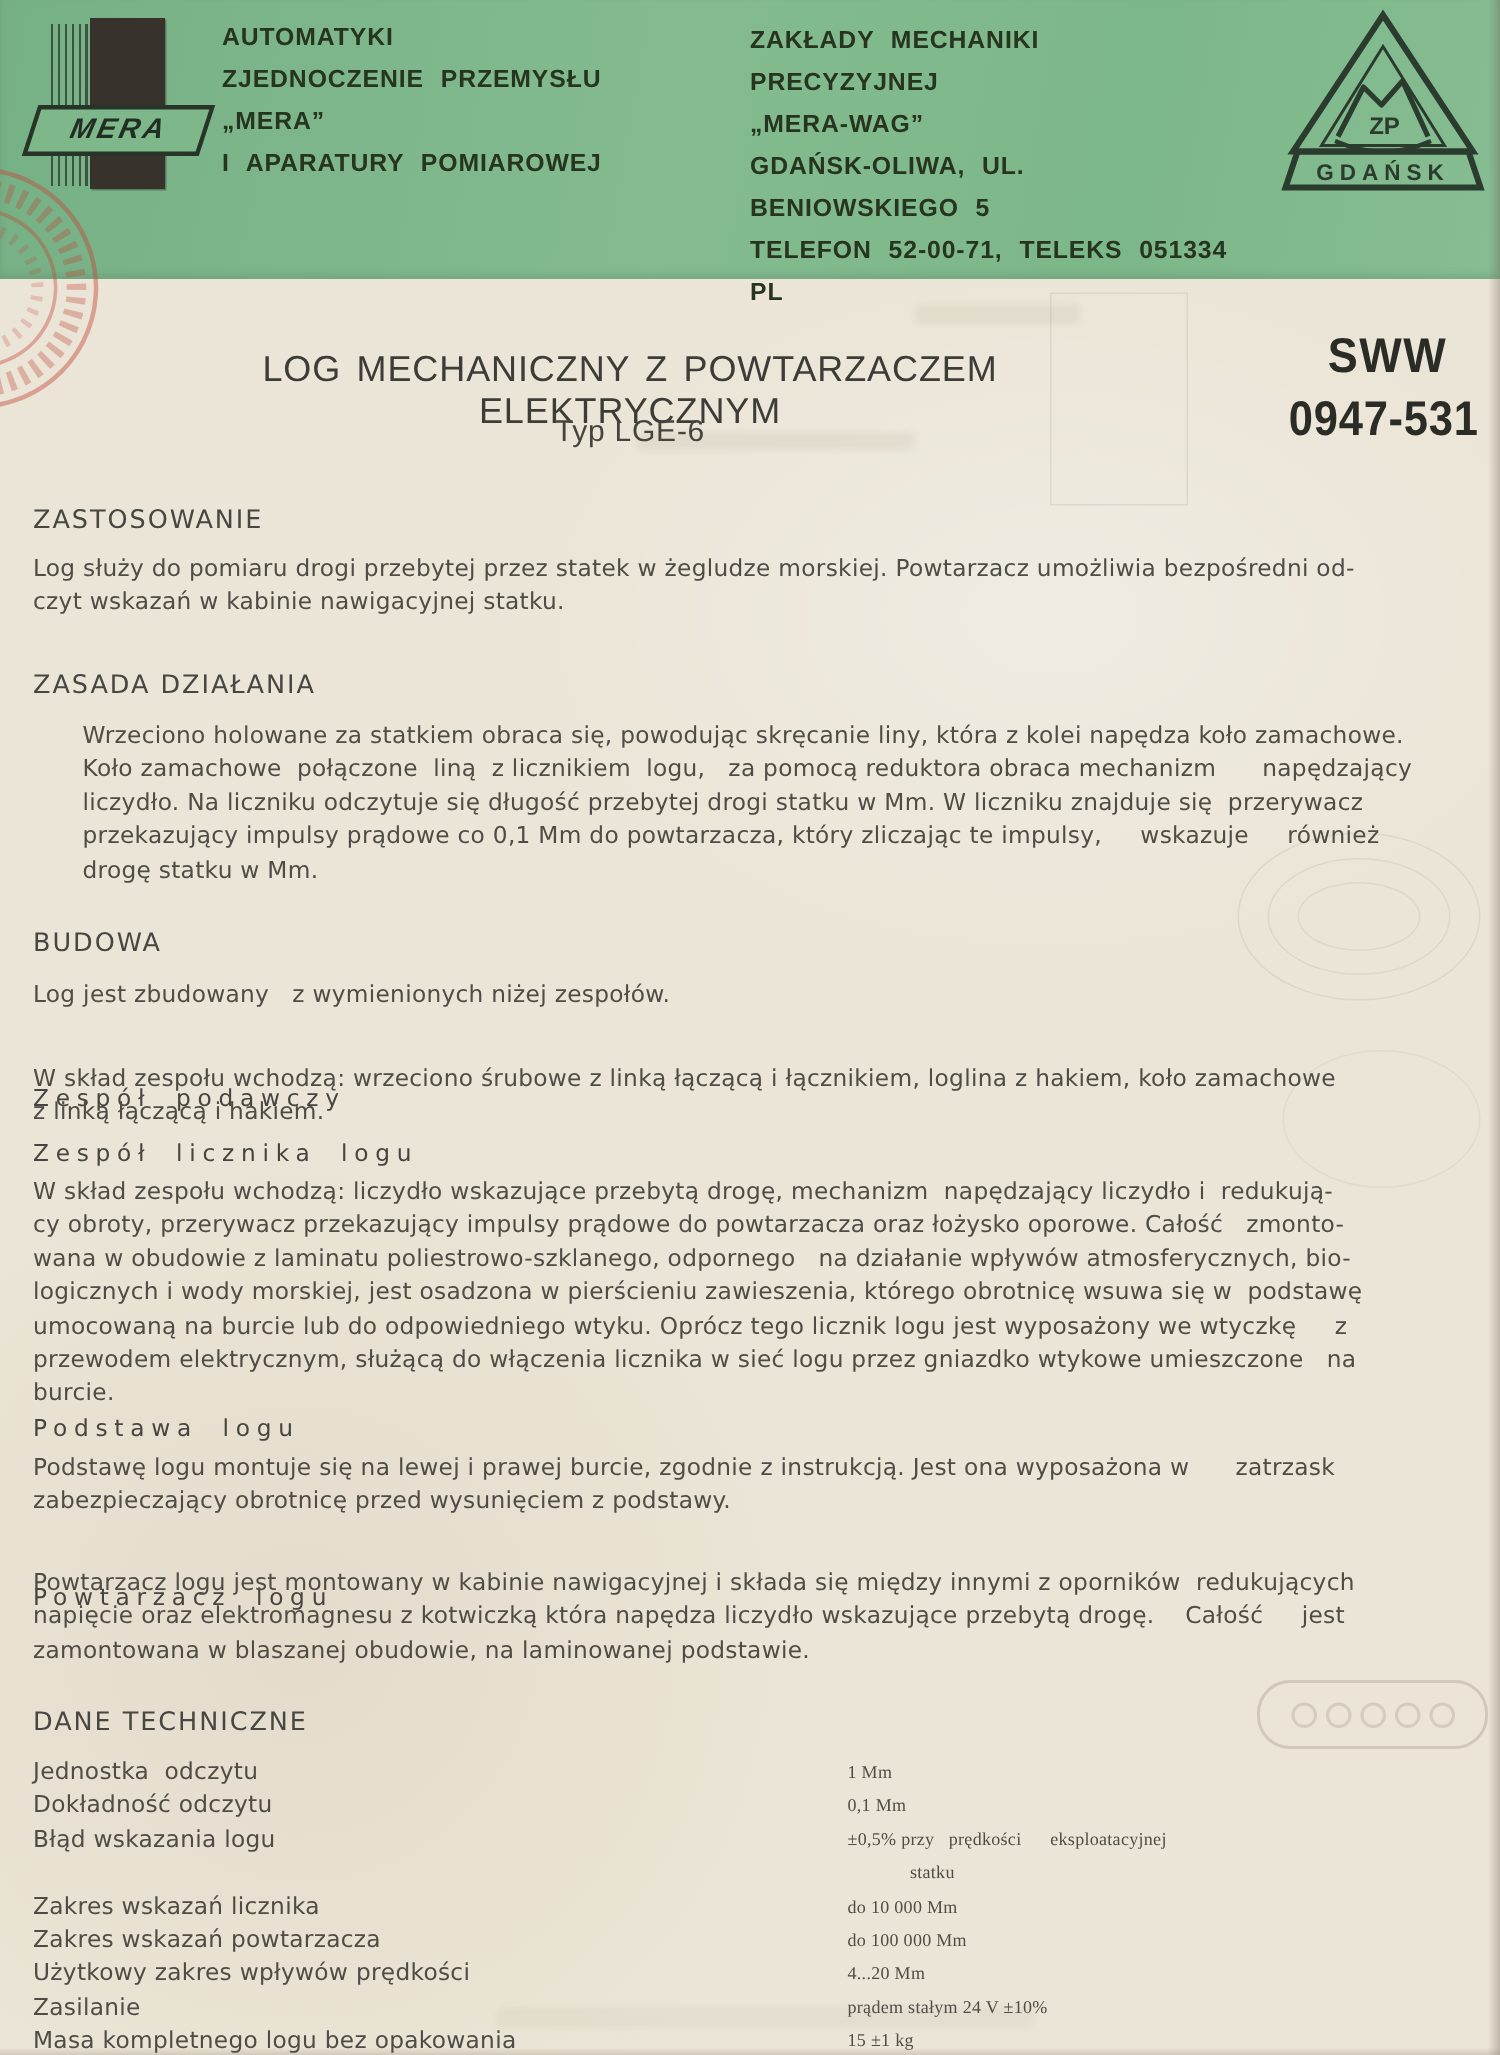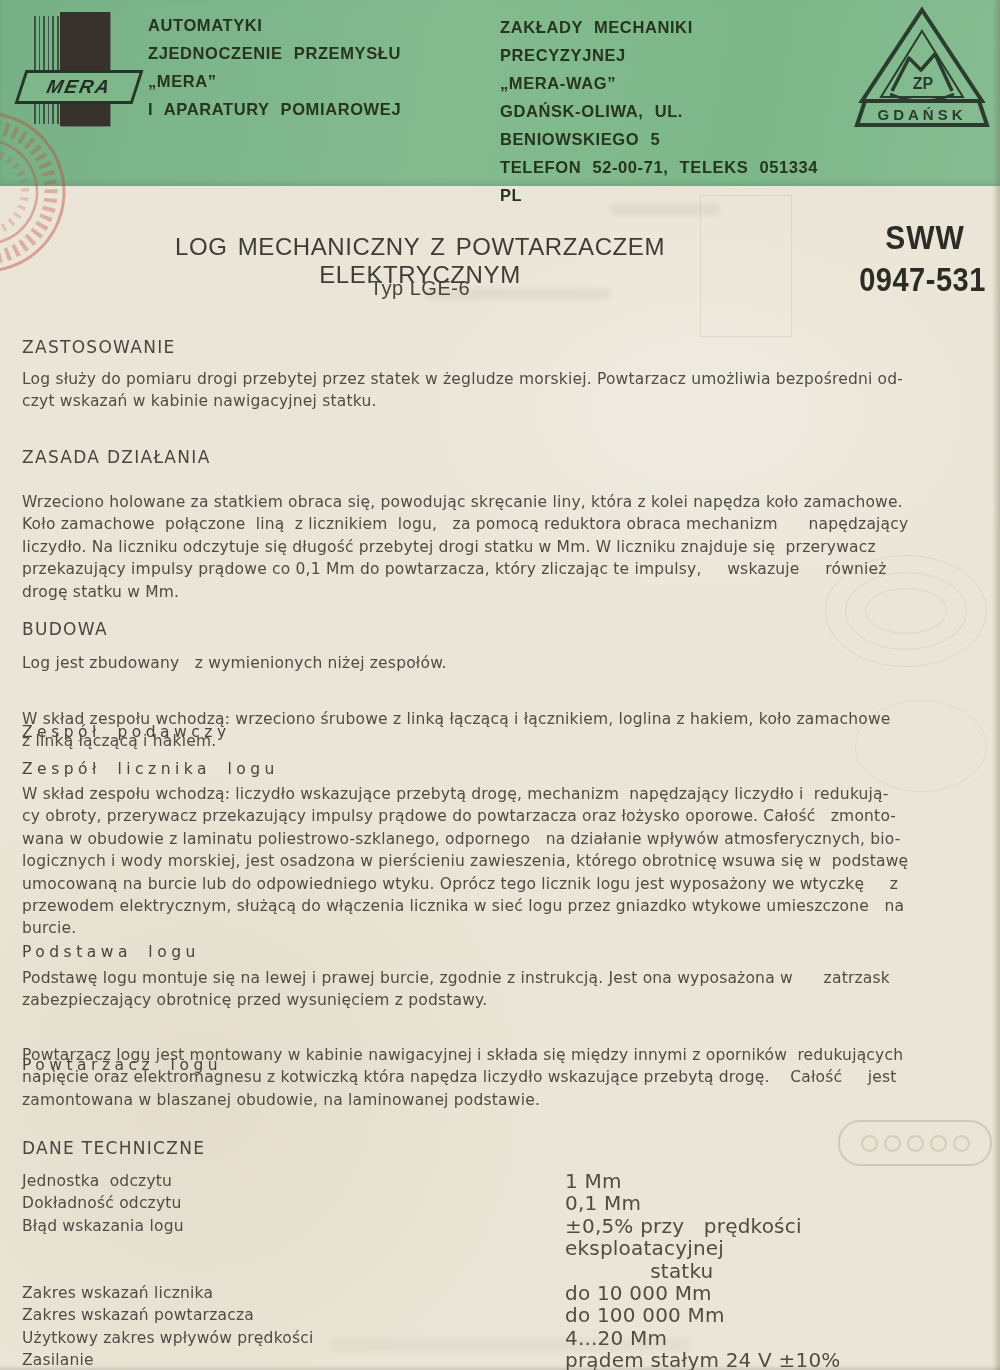--- a/index.html
+++ b/index.html
@@ -63,22 +63,22 @@
   .h-sub{position:absolute;left:22px;font-size:15.5px;color:#45443e;letter-spacing:4.5px;
     word-spacing:7px;}
   .para{position:absolute;left:22px;width:925px;font-size:15.5px;line-height:22.4px;
     letter-spacing:.2px;white-space:pre-wrap;color:#4e4c44;}
 
   
   .spec-table{position:absolute;left:22px;top:1170px;width:950px;}
   .spec-row{display:flex;align-items:flex-start;}
   .spec-label{width:543px;flex:none;font-size:15.5px;line-height:22.4px;
     letter-spacing:.2px;white-space:pre-wrap;color:#4e4c44;}
-  .spec-value{flex:1;font-size:20px;line-height:22.4px;letter-spacing:.2px;
-    white-space:pre-wrap;color:#4e4c44;}
+  .spec-value{flex:1;font-size:12px;line-height:22.4px;letter-spacing:.2px;
+    white-space:pre-wrap;color:#4e4c44;font-family:Liberation Serif, serif;}
 
   
   .ghost{position:absolute;pointer-events:none;}
   .g-rect{border:1.5px solid rgba(145,155,130,.20);}
   .g-ellipse{border:1.5px solid rgba(130,150,125,.16);border-radius:50%;}
   .g-smudge{background:rgba(150,150,125,.12);filter:blur(2px);border-radius:4px;}
   .g-pill{border:2px solid rgba(130,120,95,.26);border-radius:22px;
     display:flex;align-items:center;justify-content:center;gap:6px;}
   .g-pill i{display:block;width:13px;height:13px;border:2px solid rgba(130,120,95,.22);
     border-radius:50%;}
@@ -153,21 +153,21 @@
   <div class="title-main">LOG MECHANICZNY Z POWTARZACZEM ELEKTRYCZNYM</div>
   <div class="title-type">Typ LGE-6</div>
   <div class="sww-label">SWW</div>
   <div class="sww-code">0947-531</div>
 
   <div class="h-sec" style="top:337px;">ZASTOSOWANIE</div>
   <div class="para" style="top:368px;">Log służy do pomiaru drogi przebytej przez statek w żegludze morskiej. Powtarzacz umożliwia bezpośredni od-
 czyt wskazań w kabinie nawigacyjnej statku.</div>
 
   <div class="h-sec" style="top:447px;">ZASADA DZIAŁANIA</div>
-  <div class="para" style="top:491px;">Wrzeciono holowane za statkiem obraca się, powodując skręcanie liny, która z kolei napędza koło zamachowe.
+  <div class="para" style="top:479px;margin-left:33px;">Wrzeciono holowane za statkiem obraca się, powodując skręcanie liny, która z kolei napędza koło zamachowe.
 Koło zamachowe  połączone  liną  z licznikiem  logu,   za pomocą reduktora obraca mechanizm      napędzający
 liczydło. Na liczniku odczytuje się długość przebytej drogi statku w Mm. W liczniku znajduje się  przerywacz
 przekazujący impulsy prądowe co 0,1 Mm do powtarzacza, który zliczając te impulsy,     wskazuje     również
 drogę statku w Mm.</div>
 
   <div class="h-sec" style="top:619px;">BUDOWA</div>
   <div class="para" style="top:652px;">Log jest zbudowany   z wymienionych niżej zespołów.</div>
 
   <div class="h-sub" style="top:723px;">Zespół podawczy</div>
   <div class="para" style="top:708px;">W skład zespołu wchodzą: wrzeciono śrubowe z linką łączącą i łącznikiem, loglina z hakiem, koło zamachowe

